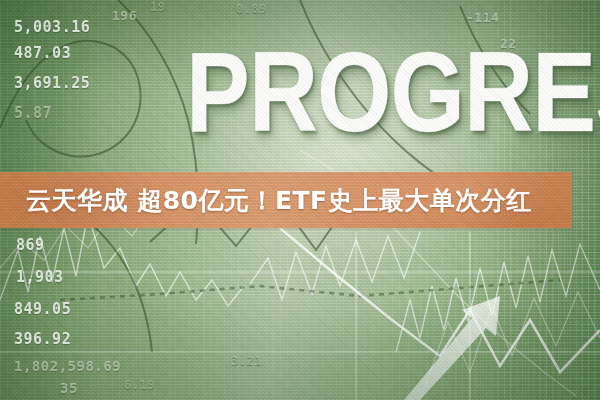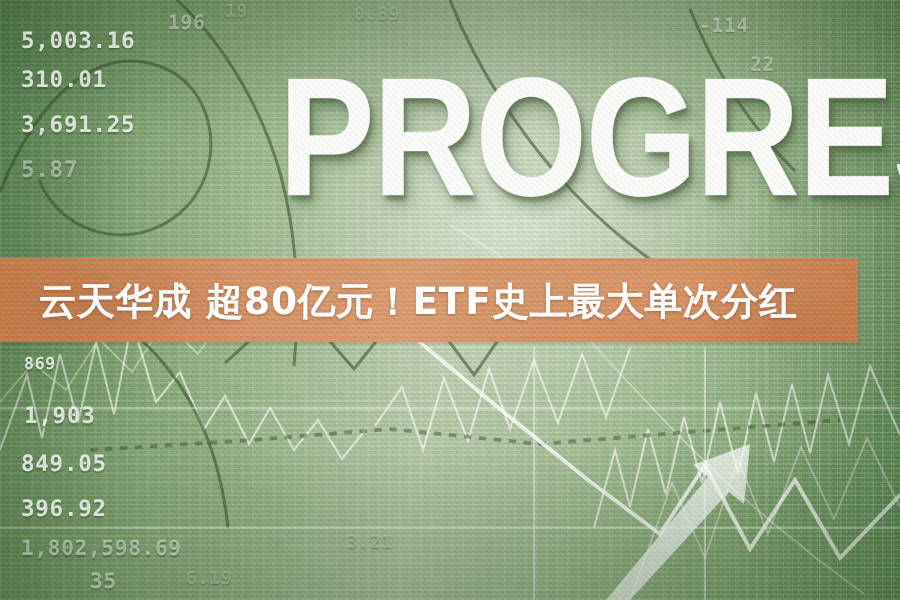--- a/index.html
+++ b/index.html
@@ -224,29 +224,29 @@
       <line x1="0" y1="272" x2="600" y2="272"></line>
       <line x1="470" y1="232" x2="470" y2="400"></line>
       <line x1="356" y1="232" x2="356" y2="400"></line>
     </g>
   </svg>
 
   <div class="bg-vignette"></div>
 
   <div id="tickers">
       <div class="ticker" style="left: 14px; top: 18px; font-size: 15px;">5,003.16</div>
-      <div class="ticker" style="left: 14px; top: 44px; font-size: 15px;">310.01</div>
+      <div class="ticker" style="left: 14px; top: 44px; font-size: 15px;">487.03</div>
       <div class="ticker" style="left: 14px; top: 74px; font-size: 15px;">3,691.25</div>
       <div class="ticker dim" style="left: 14px; top: 104px; font-size: 15px;">5.87</div>
       <div class="ticker dim" style="left: 112px; top: 8px; font-size: 13px;">196</div>
       <div class="ticker dim" style="left: 466px; top: 10px; font-size: 13px;">-114</div>
       <div class="ticker dim" style="left: 500px; top: 36px; font-size: 13px;">22</div>
       <div class="ticker faint" style="left: 150px; top: 0; font-size: 12px;">19</div>
       <div class="ticker faint" style="left: 236px; top: 2px; font-size: 12px;">0.89</div>
-      <div class="ticker" style="left: 16px; top: 236px; font-size: 11px;">869</div>
+      <div class="ticker" style="left: 16px; top: 236px; font-size: 15px;">869</div>
       <div class="ticker" style="left: 16px; top: 268px; font-size: 15px;">1,903</div>
       <div class="ticker" style="left: 14px; top: 300px; font-size: 15px;">849.05</div>
       <div class="ticker" style="left: 14px; top: 330px; font-size: 15px;">396.92</div>
       <div class="ticker dim" style="left: 14px; top: 358px; font-size: 14px;">1,802,598.69</div>
       <div class="ticker dim" style="left: 60px; top: 380px; font-size: 14px;">35</div>
       <div class="ticker faint" style="left: 124px; top: 378px; font-size: 12px; text-align: right;">6.19</div>
       <div class="ticker faint" style="left: 214px; top: 354px; font-size: 12px; margin-left: 17px;">3.21</div>
     </div>
 
   <div class="progress-word">PROGRESS</div>

